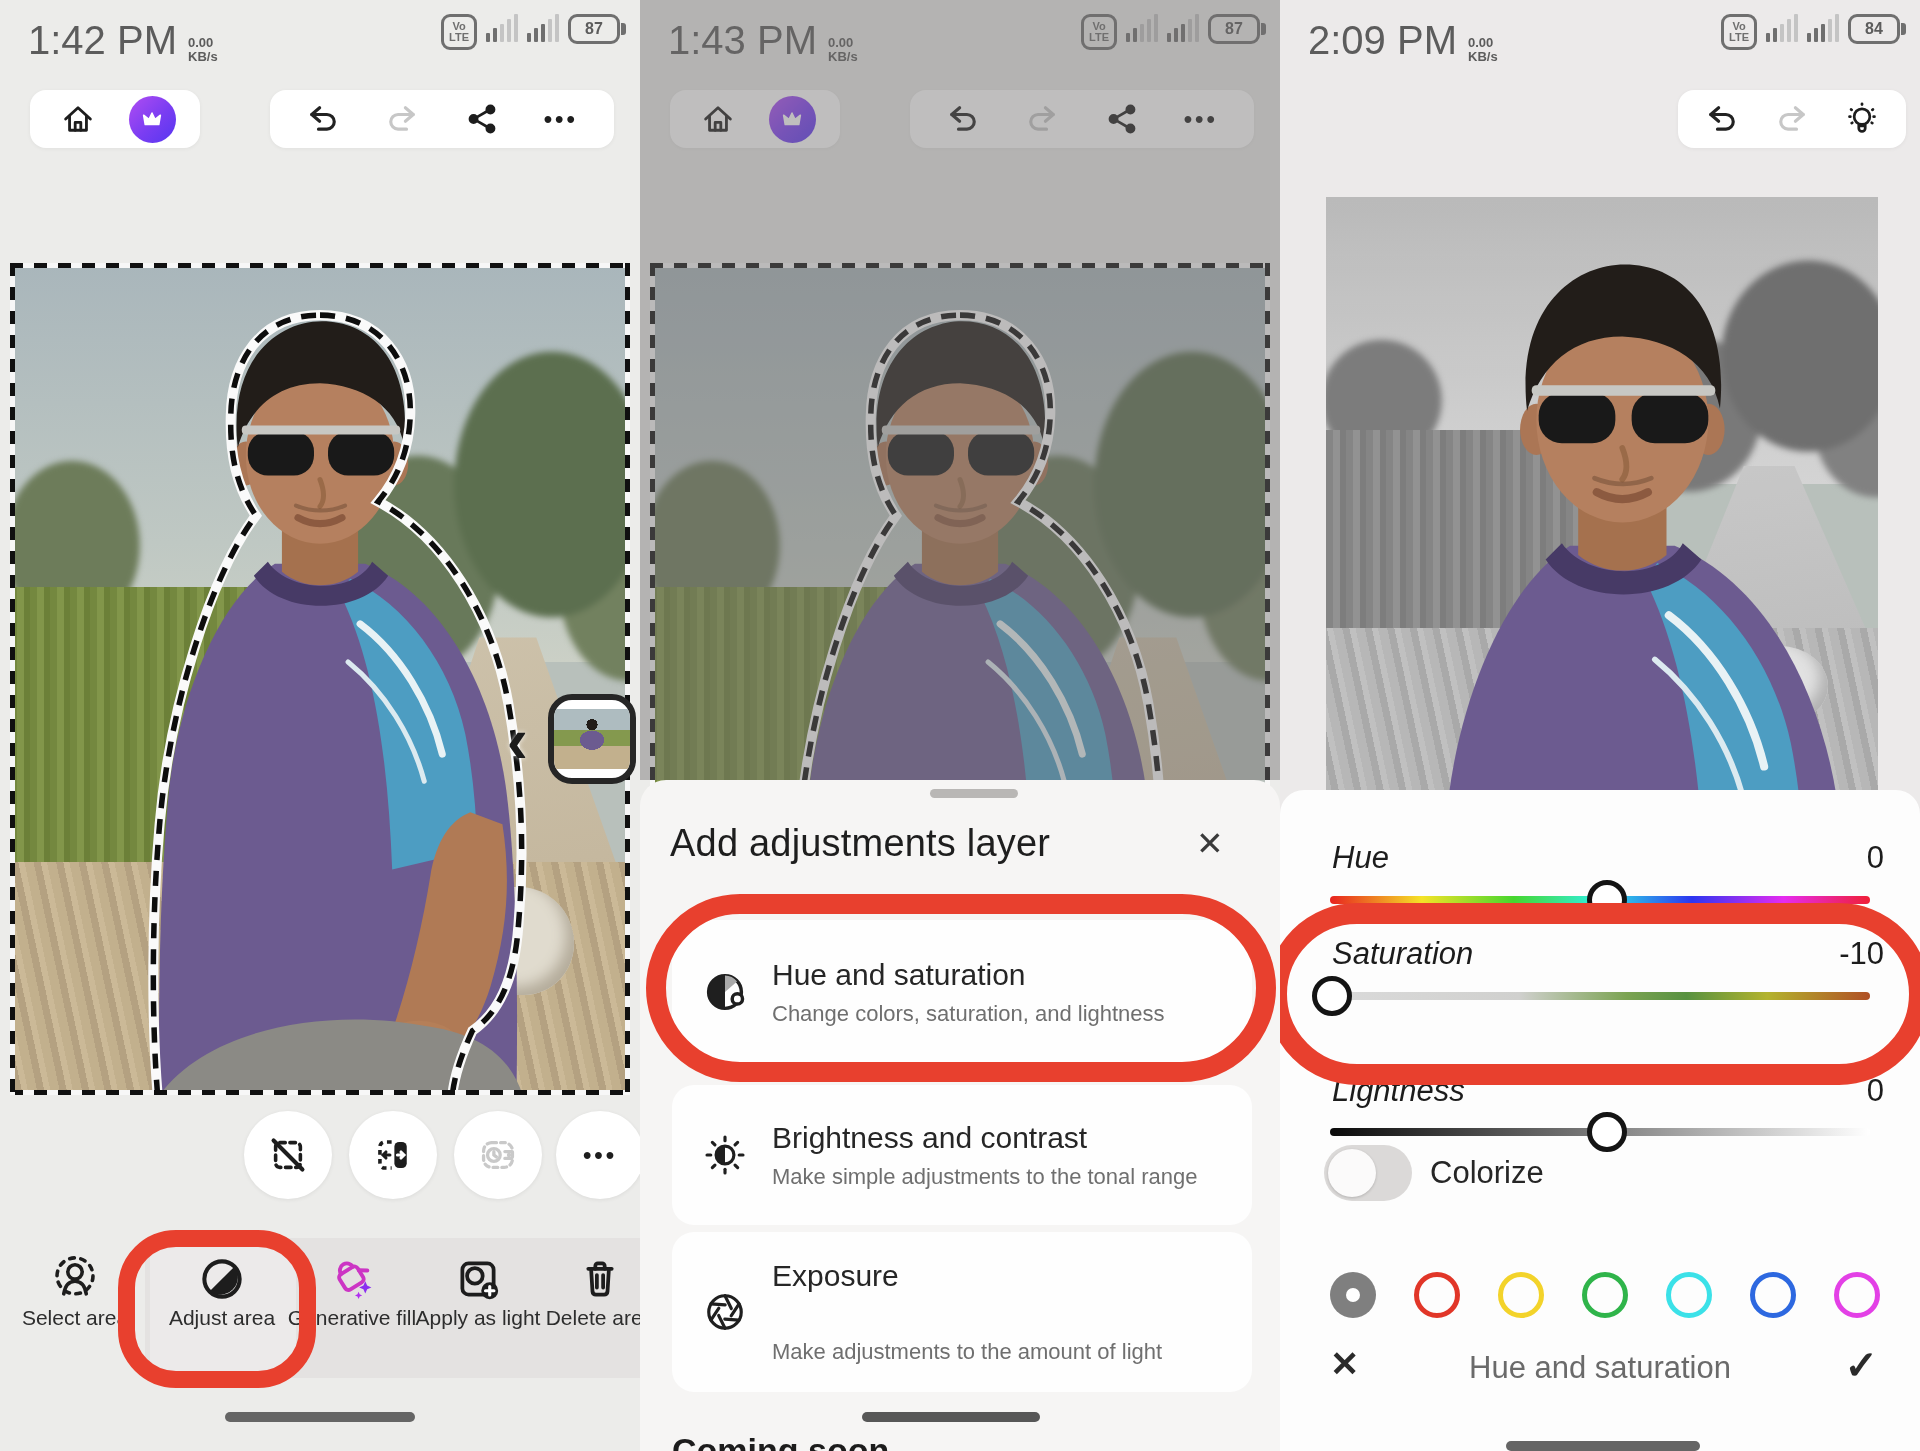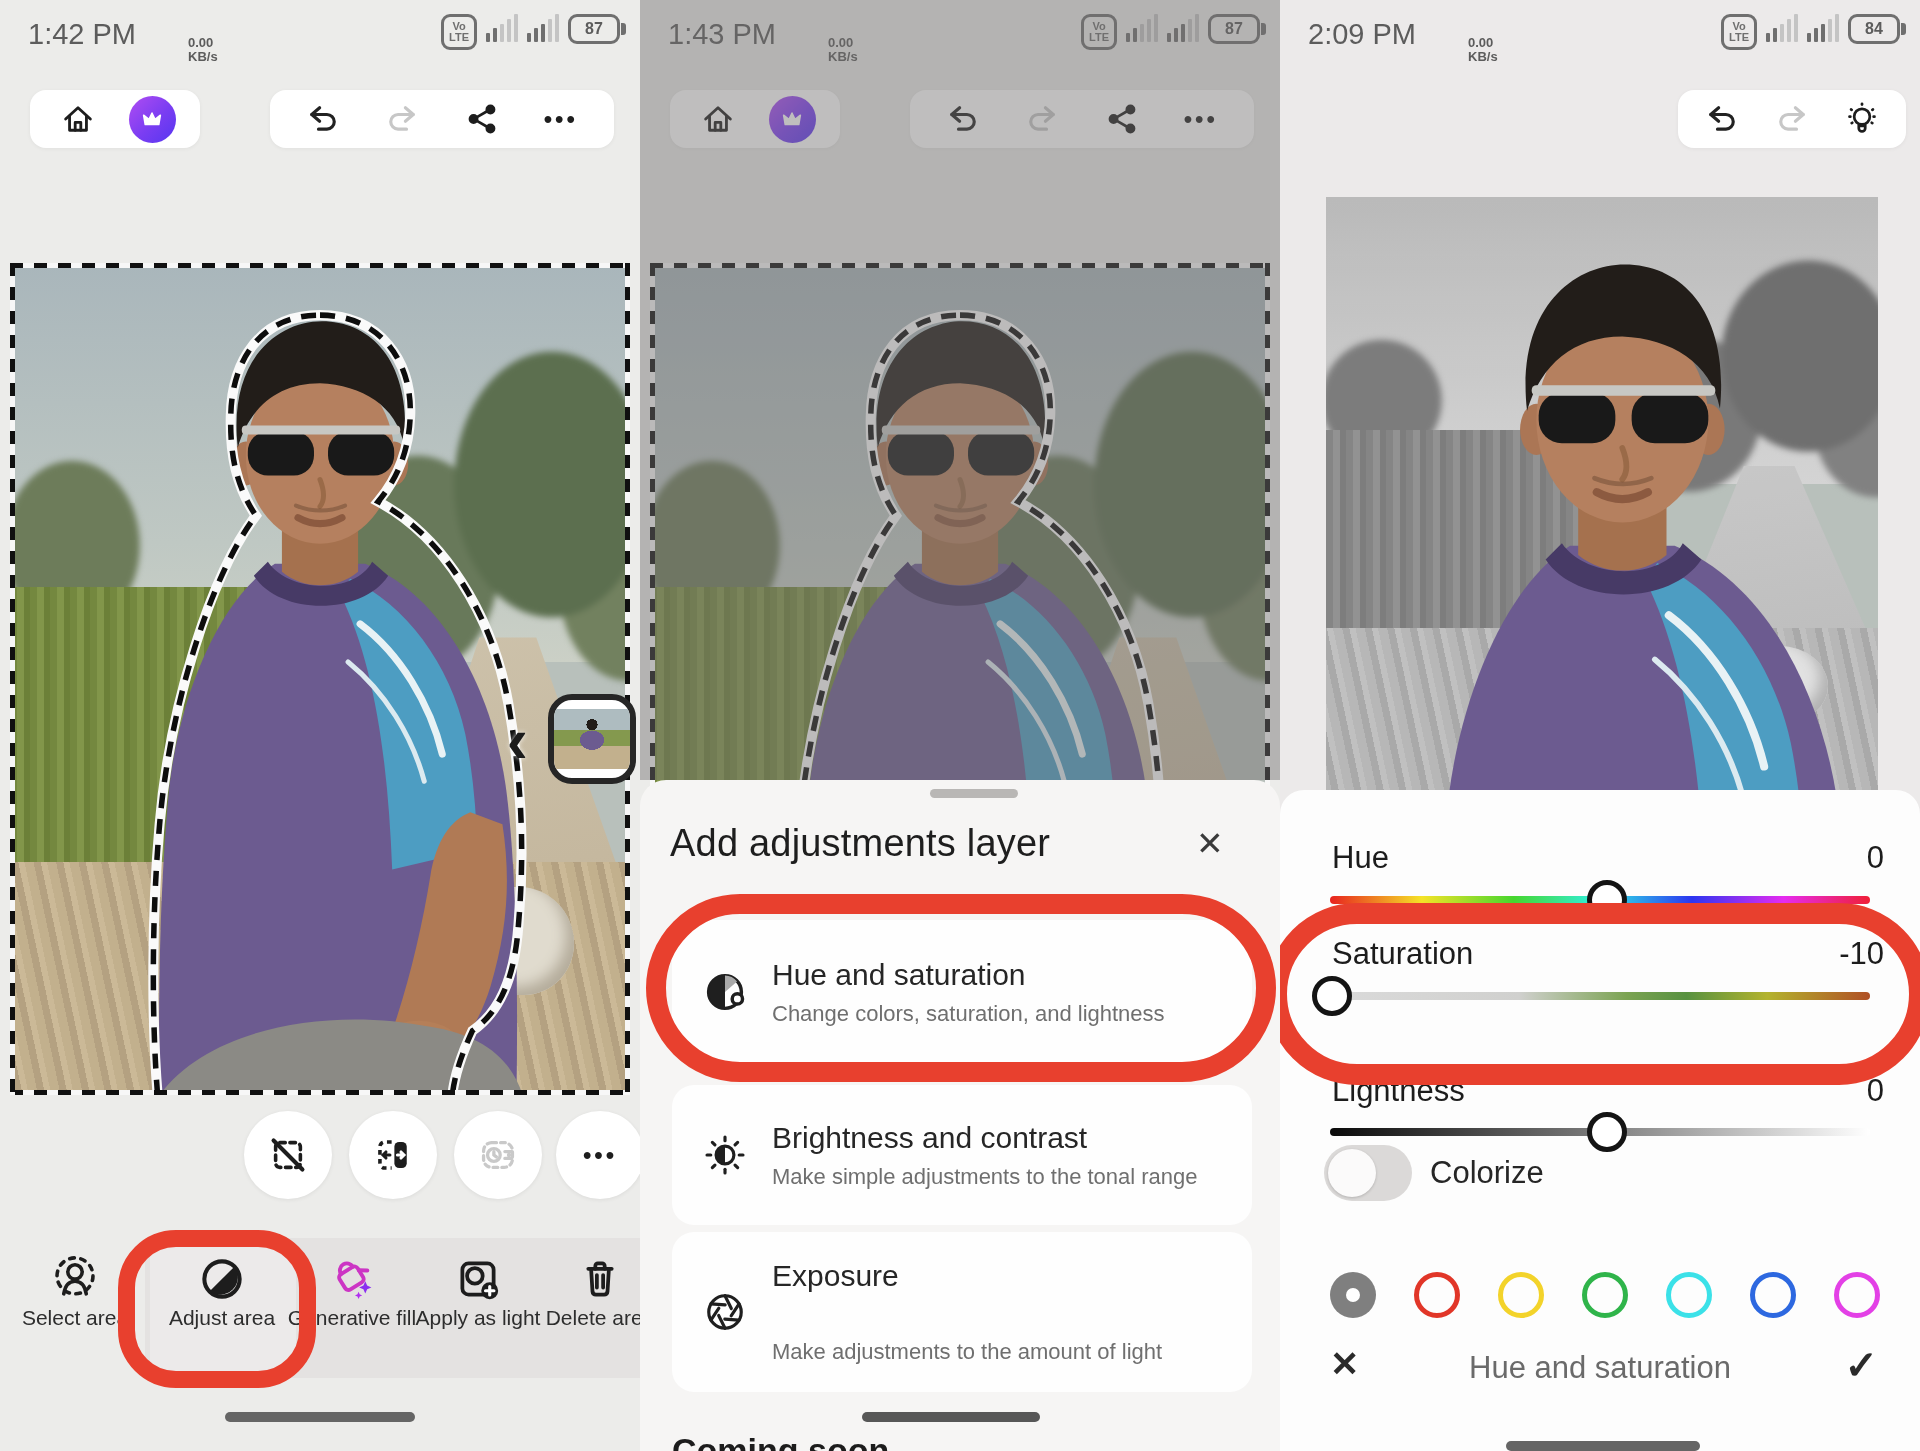--- a/index.html
+++ b/index.html
@@ -3,21 +3,21 @@
 <meta charset="utf-8">
 <style>
   html,body{margin:0;padding:0;background:#ddd;}
   .screen{position:relative;width:1920px;height:1451px;background:#ececec;
     font-family:"Liberation Sans",sans-serif;overflow:hidden;}
   .panel{position:absolute;top:0;width:640px;height:1451px;overflow:hidden;background:#ececea;}
   .p1{left:0;} .p2{left:640px;} .p3{left:1280px;background:#eceaea;}
 
   
   .status{position:absolute;top:12px;left:0;width:100%;height:46px;}
-  .st-time{position:absolute;left:28px;top:6px;font-size:29px;color:#5c5c5c;}
+  .st-time{position:absolute;left:28px;top:6px;font-size:40px;color:#5c5c5c;}
   .st-rate{position:absolute;left:188px;top:4px;font-size:13px;line-height:14px;color:#5c5c5c;font-weight:bold;margin-top:20px;}
   .st-icons{position:absolute;right:14px;top:2px;display:flex;align-items:flex-start;gap:9px;}
   .volte{width:36px;height:36px;border:3px solid #6f6f6f;border-radius:9px;color:#6f6f6f;
     font-size:11px;line-height:11px;font-weight:bold;display:flex;flex-direction:column;
     align-items:center;justify-content:center;box-sizing:border-box;}
   .bars{display:flex;align-items:flex-end;gap:3px;height:28px;}
   .bars i{display:block;width:4px;border-radius:1px;background:#c4c4c4;}
   .bars i.on{background:#6f6f6f;}
   .b1{height:9px}.b2{height:14px}.b3{height:18px}.b4{height:23px}.b5{height:28px}
   .batt{position:relative;width:52px;height:30px;border:3px solid #6f6f6f;border-radius:9px;
@@ -118,21 +118,21 @@
   .cd2{top:305px;height:140px;}
   .cd3{top:452px;height:160px;gap:37px;}
   .card .ci{position:absolute;left:30px;top:50%;transform:translateY(-50%);}
   .cd-t{font-size:30px;color:#262626;}
   .cd-s{font-size:22px;color:#6f6f6f;margin-top:9px;}
   .coming{position:absolute;left:32px;top:651px;font-size:34px;font-weight:bold;color:#1c1c1c;}
 
   
   .asheet{position:absolute;left:0;top:790px;width:640px;height:661px;background:#fdfdfd;
     border-radius:24px 24px 0 0;z-index:10;}
-  .sl-label{position:absolute;left:52px;font-size:31px;color:#1c1c1c;}
+  .sl-label{position:absolute;left:52px;font-size:31px;color:#1c1c1c;font-style:italic;}
   .sl-value{position:absolute;right:36px;font-size:31px;color:#1c1c1c;text-align:right;}
   .track{position:absolute;left:50px;width:540px;height:8px;border-radius:4px;cursor:pointer;}
   .track-hue{top:106px;background:linear-gradient(90deg,#e8231f 0%,#f5e327 17%,#46d62e 34%,#2ff0e5 50%,#2b35f0 67%,#e52bf0 84%,#f01f35 100%);}
   .track-sat{top:202px;background:linear-gradient(90deg,#dadada 0%,#d0d0ce 35%,#7ba352 55%,#579140 66%,#b3b32e 81%,#b04f24 100%);}
   .track-light{top:338px;background:linear-gradient(90deg,#0a0a0a 0%,#7c7c7c 50%,#ffffff 100%);}
   .knob{position:absolute;width:40px;height:40px;border-radius:50%;background:#fff;
     border:5px solid #141414;box-sizing:border-box;cursor:grab;}
   .kn-hue{left:307px;top:90px;}
   .kn-sat{left:32px;top:186px;}
   .kn-light{left:307px;top:322px;}

